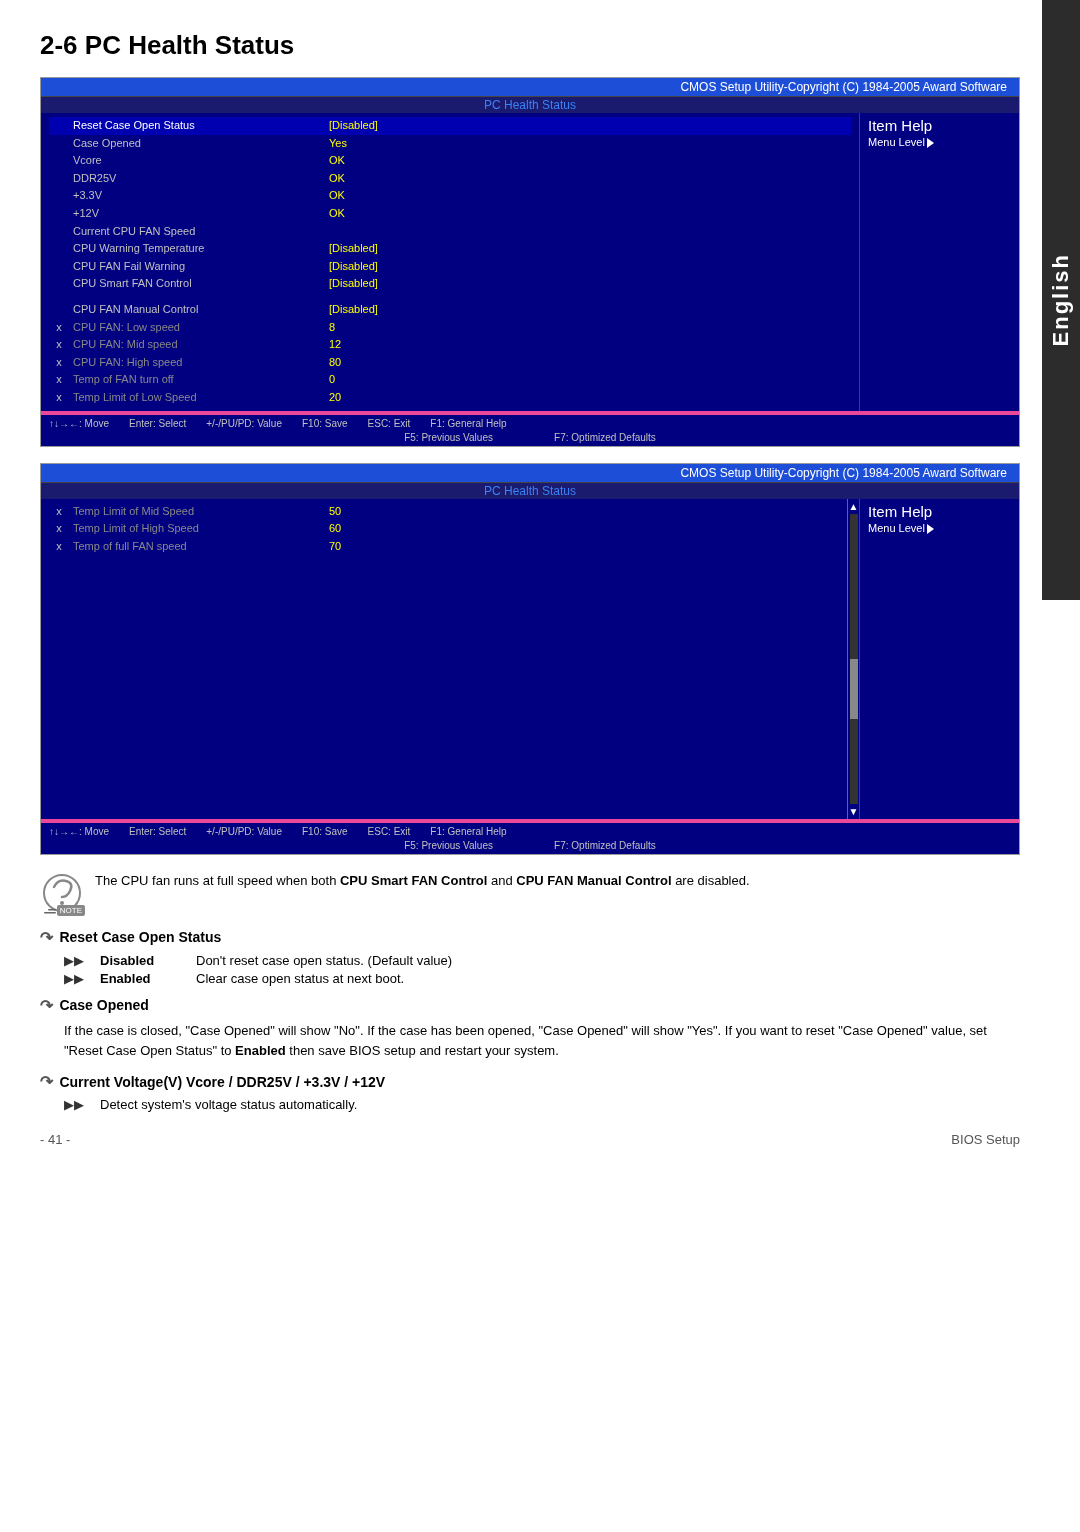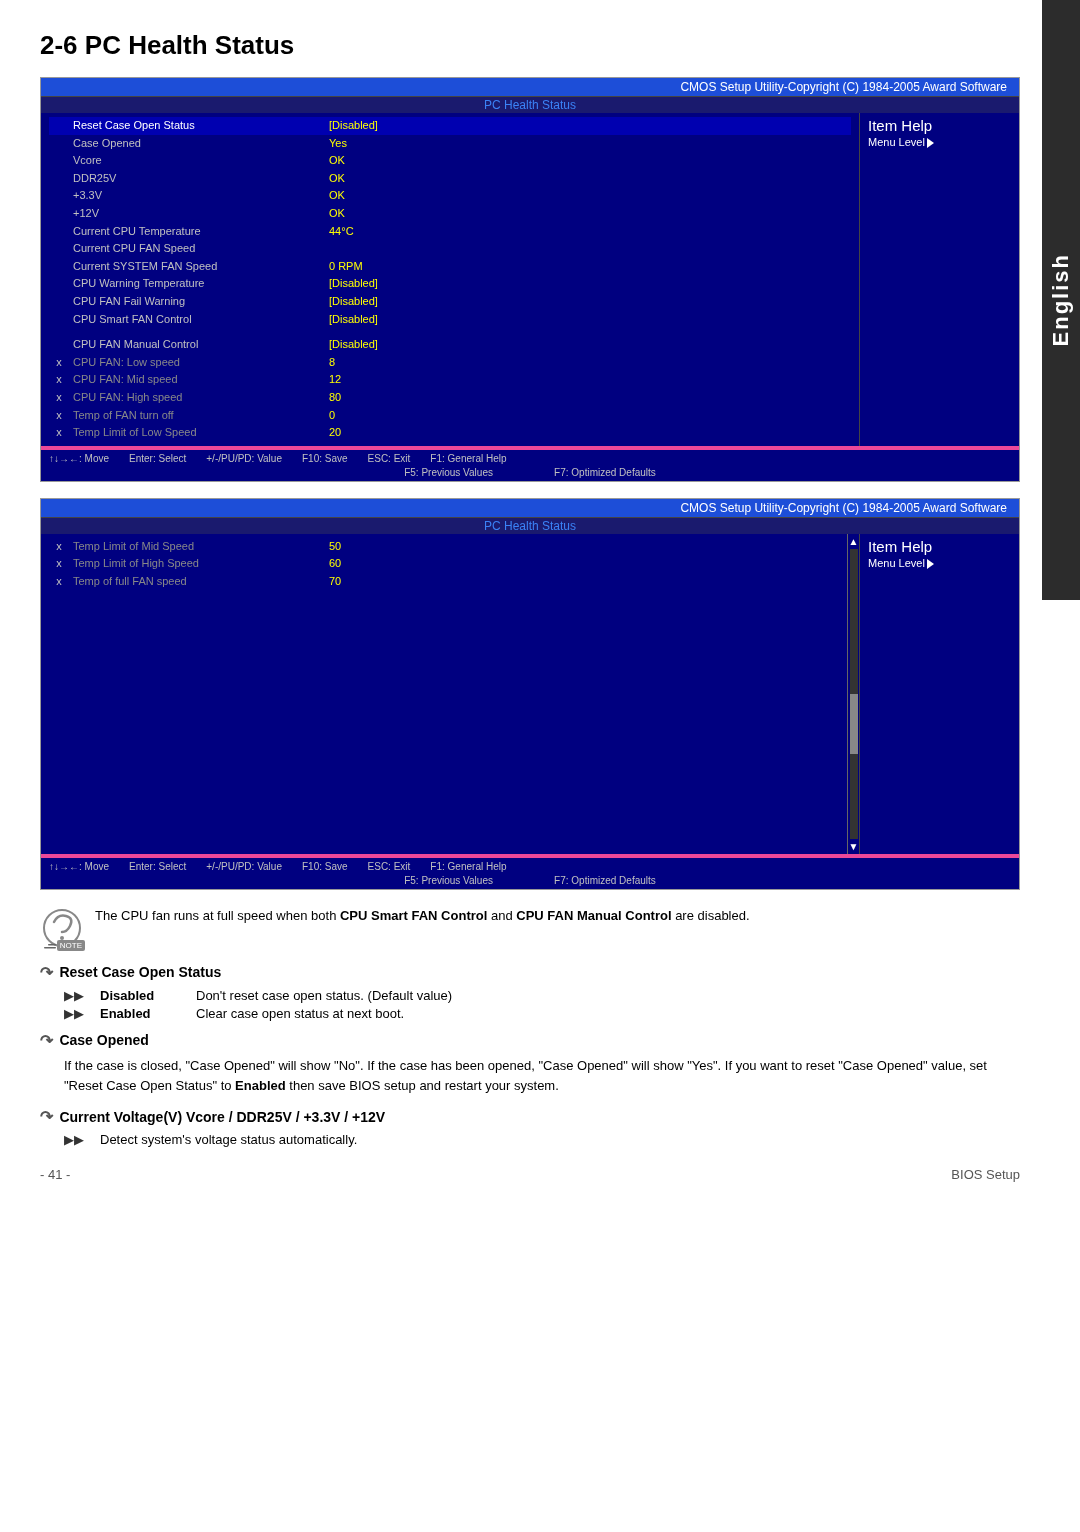--- a/index.html
+++ b/index.html
@@ -296,36 +296,26 @@
           <span class="label-col">+3.3V</span>
           <span class="value-col">OK</span>
         </div>
 
         <div class="bios-row">
           <span class="prefix"></span>
           <span class="label-col">+12V</span>
           <span class="value-col">OK</span>
         </div>
 
-        <div class="bios-row">
-          <span class="prefix"></span>
-          <span class="label-col">Current CPU Temperature</span>
-          <span class="value-col">44°C</span>
-        </div>
 
         <div class="bios-row">
           <span class="prefix"></span>
           <span class="label-col">Current CPU FAN Speed</span>
         </div>
 
-        <div class="bios-row">
-          <span class="prefix"></span>
-          <span class="label-col">Current SYSTEM FAN Speed</span>
-          <span class="value-col">0    RPM</span>
-        </div>
 
         <div class="bios-row">
           <span class="prefix"></span>
           <span class="label-col">CPU Warning Temperature</span>
           <span class="value-col">[Disabled]</span>
         </div>
 
         <div class="bios-row">
           <span class="prefix"></span>
           <span class="label-col">CPU FAN Fail Warning</span>

